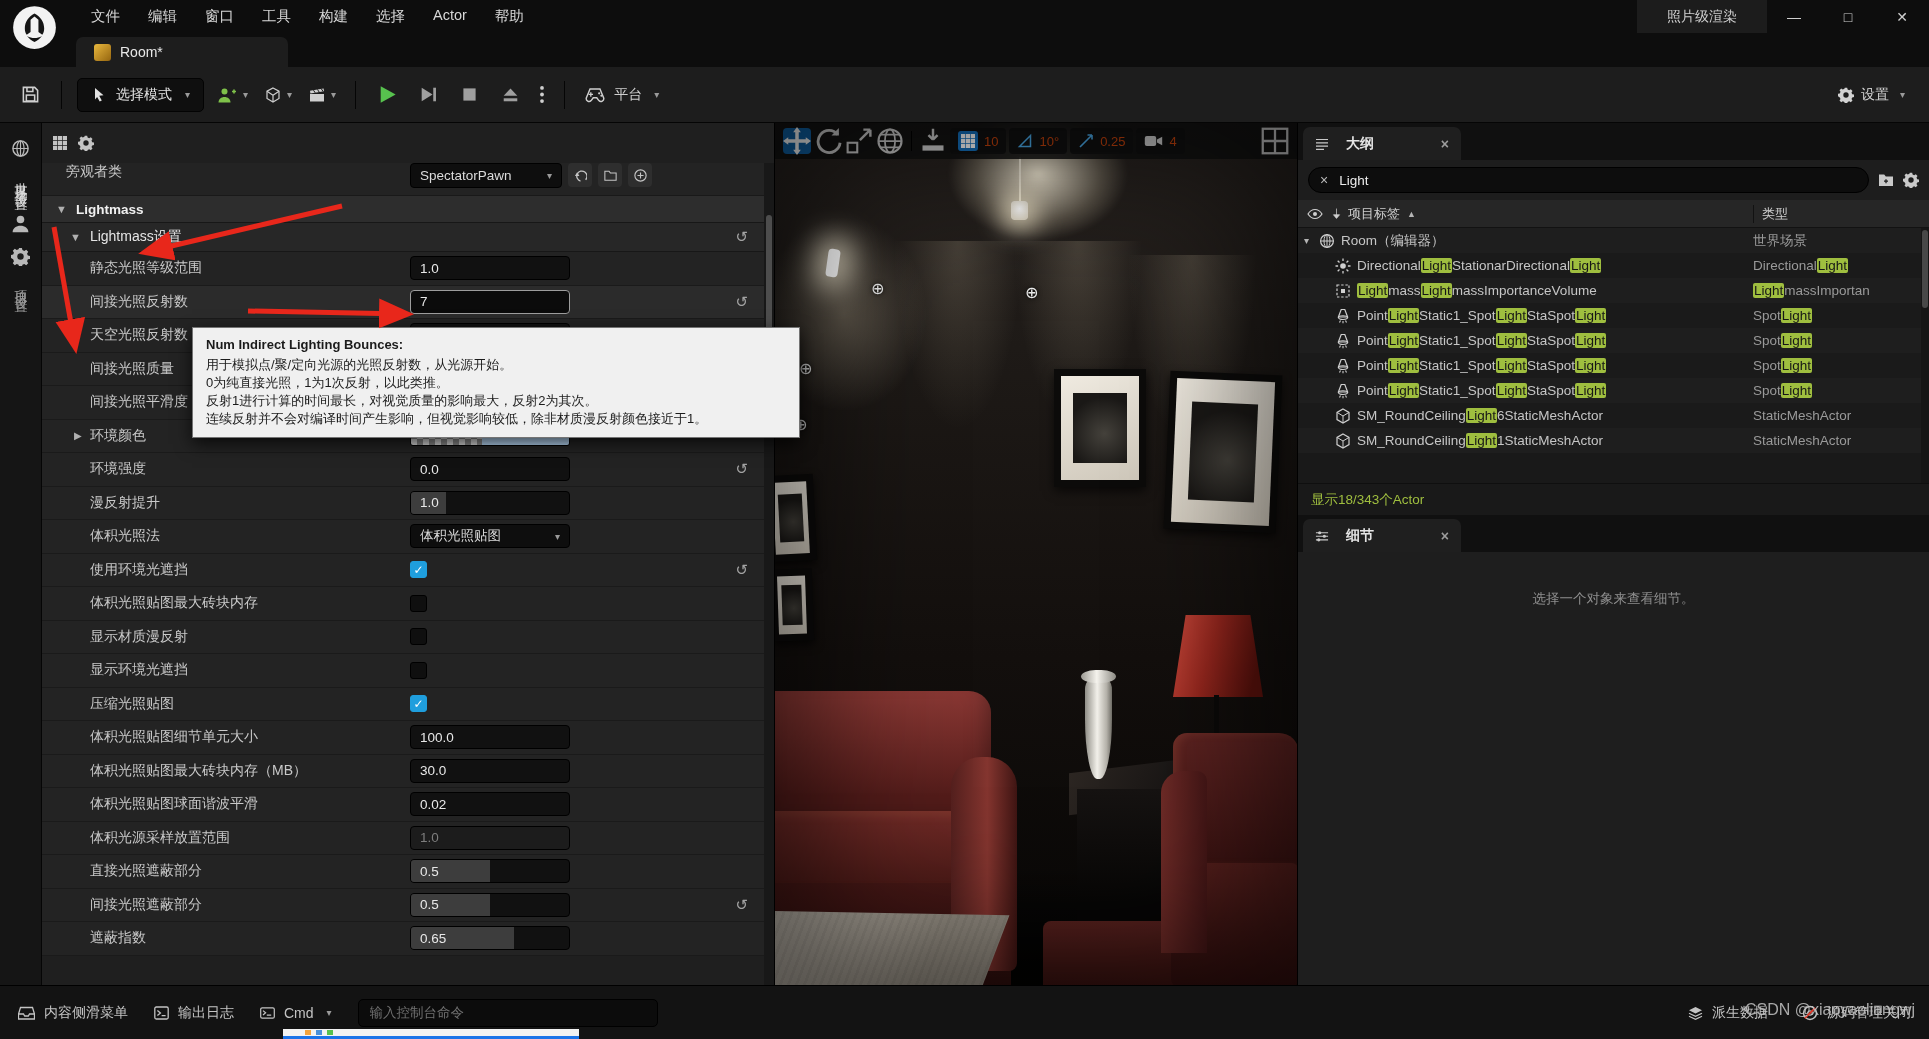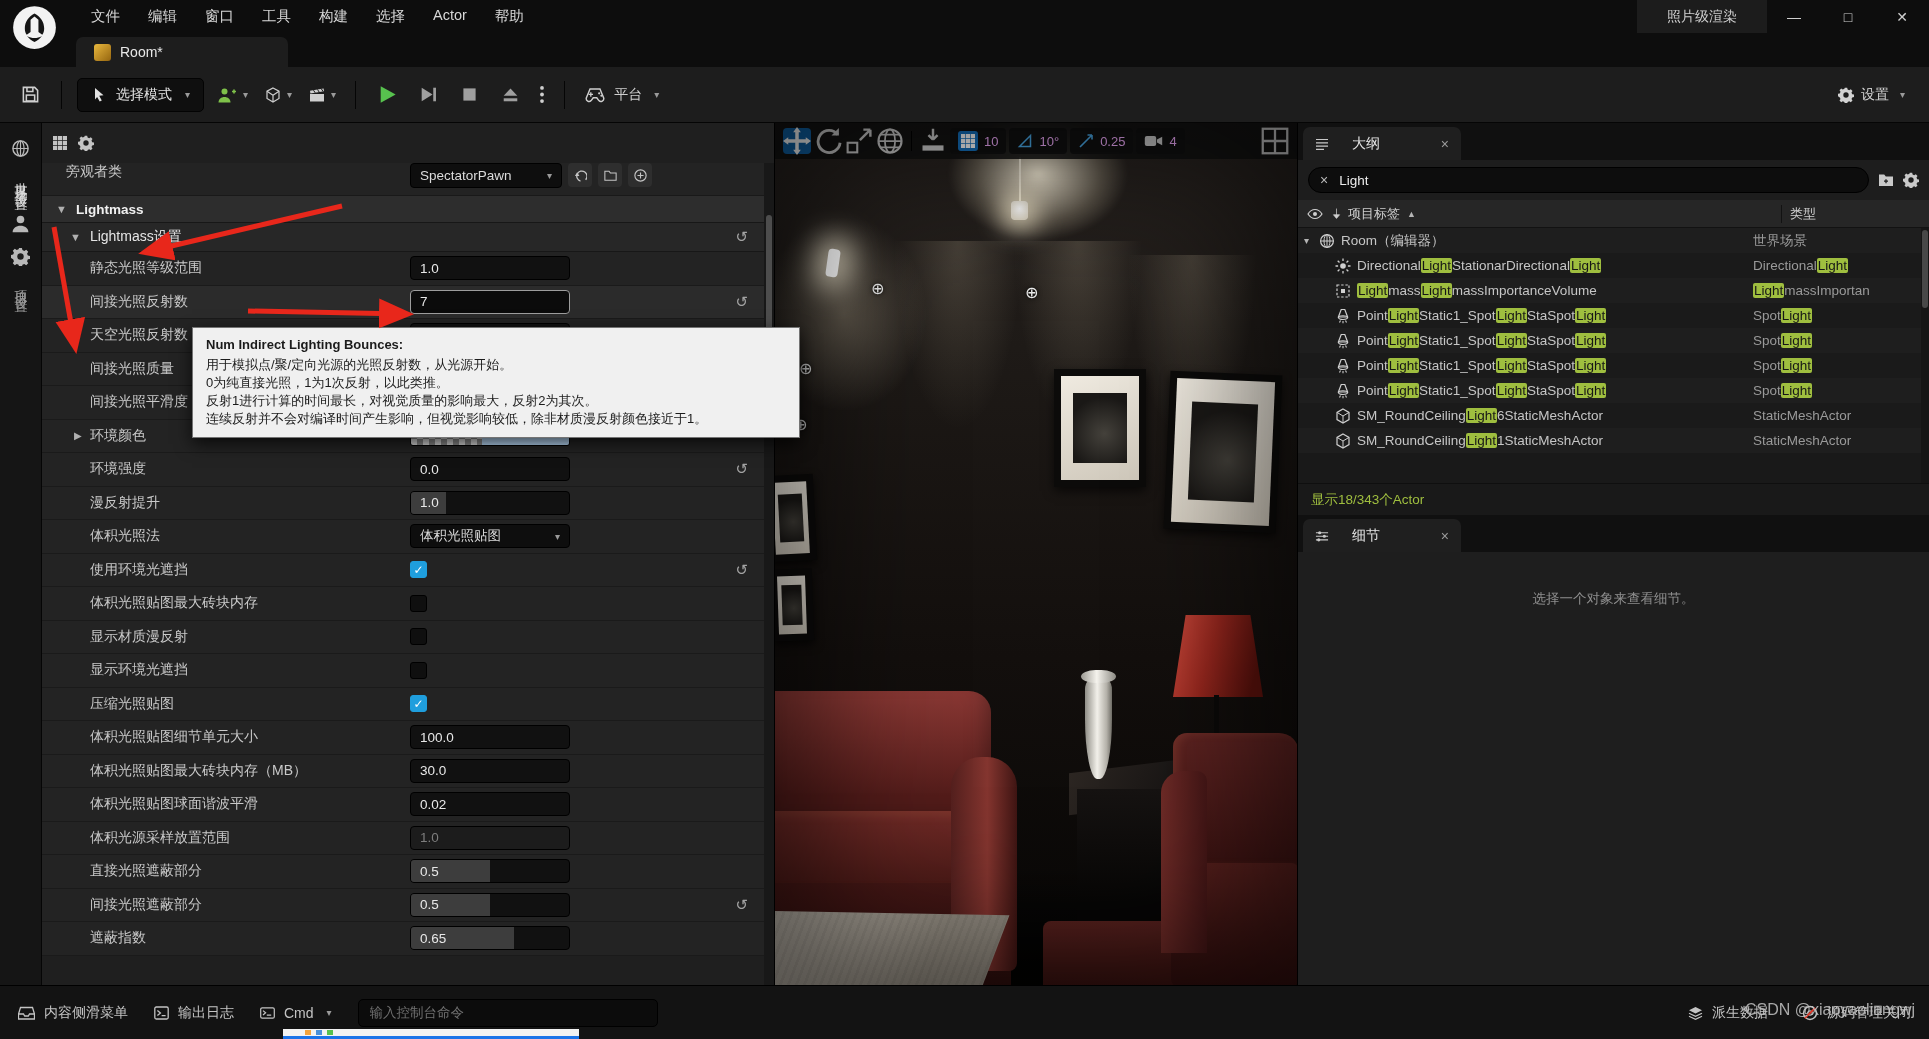--- a/index.html
+++ b/index.html
@@ -83,21 +83,21 @@
 
   
   #arrows{position:absolute;left:0;top:0;width:1929px;height:1039px;z-index:60;pointer-events:none;}
 
   
   #viewport{position:absolute;left:775px;top:0;width:522px;height:100%;background:#0a0908;overflow:hidden;}
   #vp-toolbar{position:absolute;left:0;top:0;right:0;height:36px;background:rgba(17,17,17,.88);display:flex;align-items:center;gap:3px;padding:0 8px;z-index:10;}
   .vp-tool{width:28px;height:26px;border-radius:4px;display:flex;align-items:center;justify-content:center;color:#cdcdcd;}
   .vp-tool.active{background:#0f62a6;color:#fff;}
   .vp-sep{width:1px;height:20px;background:#000;margin:0 4px;}
-  .vp-badge{display:flex;align-items:center;gap:6px;background:#101010;border-radius:4px;height:26px;padding:0 8px;color:#f0abfc;font-size:13px;}
+  .vp-badge{display:flex;align-items:center;gap:6px;background:#101010;border-radius:4px;height:26px;padding:0 8px;color:#c2410c;font-size:13px;}
   .bluechip{background:#1470bd;border-radius:3px;width:20px;height:20px;color:#fff;padding:2px;}
   .bicon{color:#49a8e6;}
   .scene{position:absolute;inset:0;background:linear-gradient(180deg,#282320 0%,#1e1a17 26%,#130f0d 62%,#070605 100%);}
   .scene>div,.scene>span{position:absolute;}
   .sc-glow-ceiling{left:148px;top:-34px;width:230px;height:170px;background:radial-gradient(closest-side,rgba(255,246,224,.95),rgba(255,240,205,.25) 55%,transparent 78%);filter:blur(2px);}
   .scallop{top:118px;width:130px;height:190px;background:radial-gradient(ellipse at 50% 0,rgba(255,236,200,.17),transparent 70%);}
   .sc-pendant-wire{left:244px;top:34px;width:2px;height:46px;background:#e9e2d2;}
   .sc-pendant{left:236px;top:78px;width:17px;height:19px;background:radial-gradient(circle at 50% 40%,#fff,#d8cfba);border-radius:3px;box-shadow:0 0 24px 9px rgba(255,244,214,.8);}
   .sc-walllight{left:52px;top:126px;width:12px;height:28px;background:#fff;border-radius:4px;box-shadow:0 0 28px 13px rgba(255,246,220,.75);transform:rotate(8deg);}
   .sc-wallglow{left:-46px;top:56px;width:230px;height:270px;background:radial-gradient(closest-side,rgba(255,238,205,.28),transparent 72%);}
@@ -124,31 +124,31 @@
   .armchair-back{left:398px;top:610px;width:126px;height:134px;border-radius:14px 20px 0 0;background:linear-gradient(180deg,#5e2321,#3c1312);box-shadow:inset 5px 0 10px rgba(255,140,100,.14);z-index:8;}
   .armchair-wing{left:386px;top:648px;width:46px;height:182px;border-radius:22px 10px 0 0;background:linear-gradient(90deg,#6f2b27,#471717);z-index:9;}
   .armchair-seat{left:396px;top:740px;width:128px;height:124px;border-radius:8px;background:linear-gradient(180deg,#561f1c,#320f0e);z-index:8;}
   .carpet{left:-32px;top:790px;width:252px;height:80px;background:linear-gradient(95deg,#c4bdb2,#948d82 75%);background-image:repeating-linear-gradient(90deg,rgba(0,0,0,.05) 0 3px,transparent 3px 8px),linear-gradient(95deg,#c4bdb2,#948d82 75%);transform:skewX(-20deg) rotate(1deg);z-index:9;}
   .floor-shade{left:0;top:742px;right:0;bottom:0;background:linear-gradient(180deg,transparent,rgba(0,0,0,.75) 85%);z-index:4;}
   .vignette{inset:0;box-shadow:inset 0 0 130px 42px rgba(0,0,0,.55);z-index:12;pointer-events:none;}
 
   
   #right-panel{position:absolute;left:1297px;top:0;width:632px;height:100%;background:#141414;border-left:1px solid #000;}
   .rp-tabbar{height:37px;background:#101010;display:flex;align-items:flex-end;}
-  .rp-tab{height:33px;background:#1f1f1f;border-radius:7px 7px 0 0;margin-left:5px;display:flex;align-items:center;gap:23px;padding:0 12px;color:#e4e4e4;font-size:14px;min-width:158px;}
+  .rp-tab{height:33px;background:#1f1f1f;border-radius:7px 7px 0 0;margin-left:5px;display:flex;align-items:center;gap:17px;padding:0 12px;color:#e4e4e4;font-size:14px;min-width:158px;font-weight:bold;}
   .rp-tab .x{color:#9c9c9c;margin-left:auto;font-size:14px;}
   .ol-wrap{position:absolute;top:0;left:0;right:0;height:392px;background:#1d1d1d;}
   .ol-search{height:40px;display:flex;align-items:center;gap:9px;padding:0 10px;background:#1d1d1d;}
   .ol-input{flex:1;height:26px;background:#0d0d0d;border-radius:13px;border:1px solid #000;display:flex;align-items:center;gap:9px;padding:0 11px;color:#ededed;font-size:13.5px;}
   .ol-input input{background:transparent;border:none;outline:none;color:#ededed;font-size:13.5px;width:100%;}
   .x-icn{color:#b9b9b9;font-size:14px;}
   .ol-head{height:28px;background:#262626;display:flex;align-items:center;font-size:13px;color:#cfcfcf;border-bottom:1px solid #121212;}
   .c-eye{width:34px;display:flex;justify-content:center;}
   .c-label{flex:1;display:flex;gap:7px;align-items:center;}
-  .c-type{width:148px;border-left:1px solid #121212;padding-left:8px;}
+  .c-type{width:176px;border-left:1px solid #121212;padding-left:8px;}
   #outliner-rows{height:255px;background:#191919;position:relative;overflow:hidden;}
   .orow{height:25px;display:flex;align-items:center;font-size:13.5px;color:#c6c6c6;}
   .orow:nth-child(odd){background:#1e1e1e;}
   .orow:nth-child(even){background:#1a1a1a;}
   .o-exp{width:13px;font-size:10px;color:#b5b5b5;flex:none;}
   .o-icon{margin:0 6px 0 2px;color:#cfcfcf;}
   .o-label{flex:1;display:flex;align-items:center;overflow:hidden;white-space:nowrap;}
   .o-type{width:176px;overflow:hidden;white-space:nowrap;color:#9a9a9a;flex:none;}
   .hl{background:var(--hl,#9fbe3f);color:#161616;border-radius:2px;padding:0 1px;}
   .ol-scroll{position:absolute;right:0;top:105px;width:8px;height:255px;background:#151515;}

